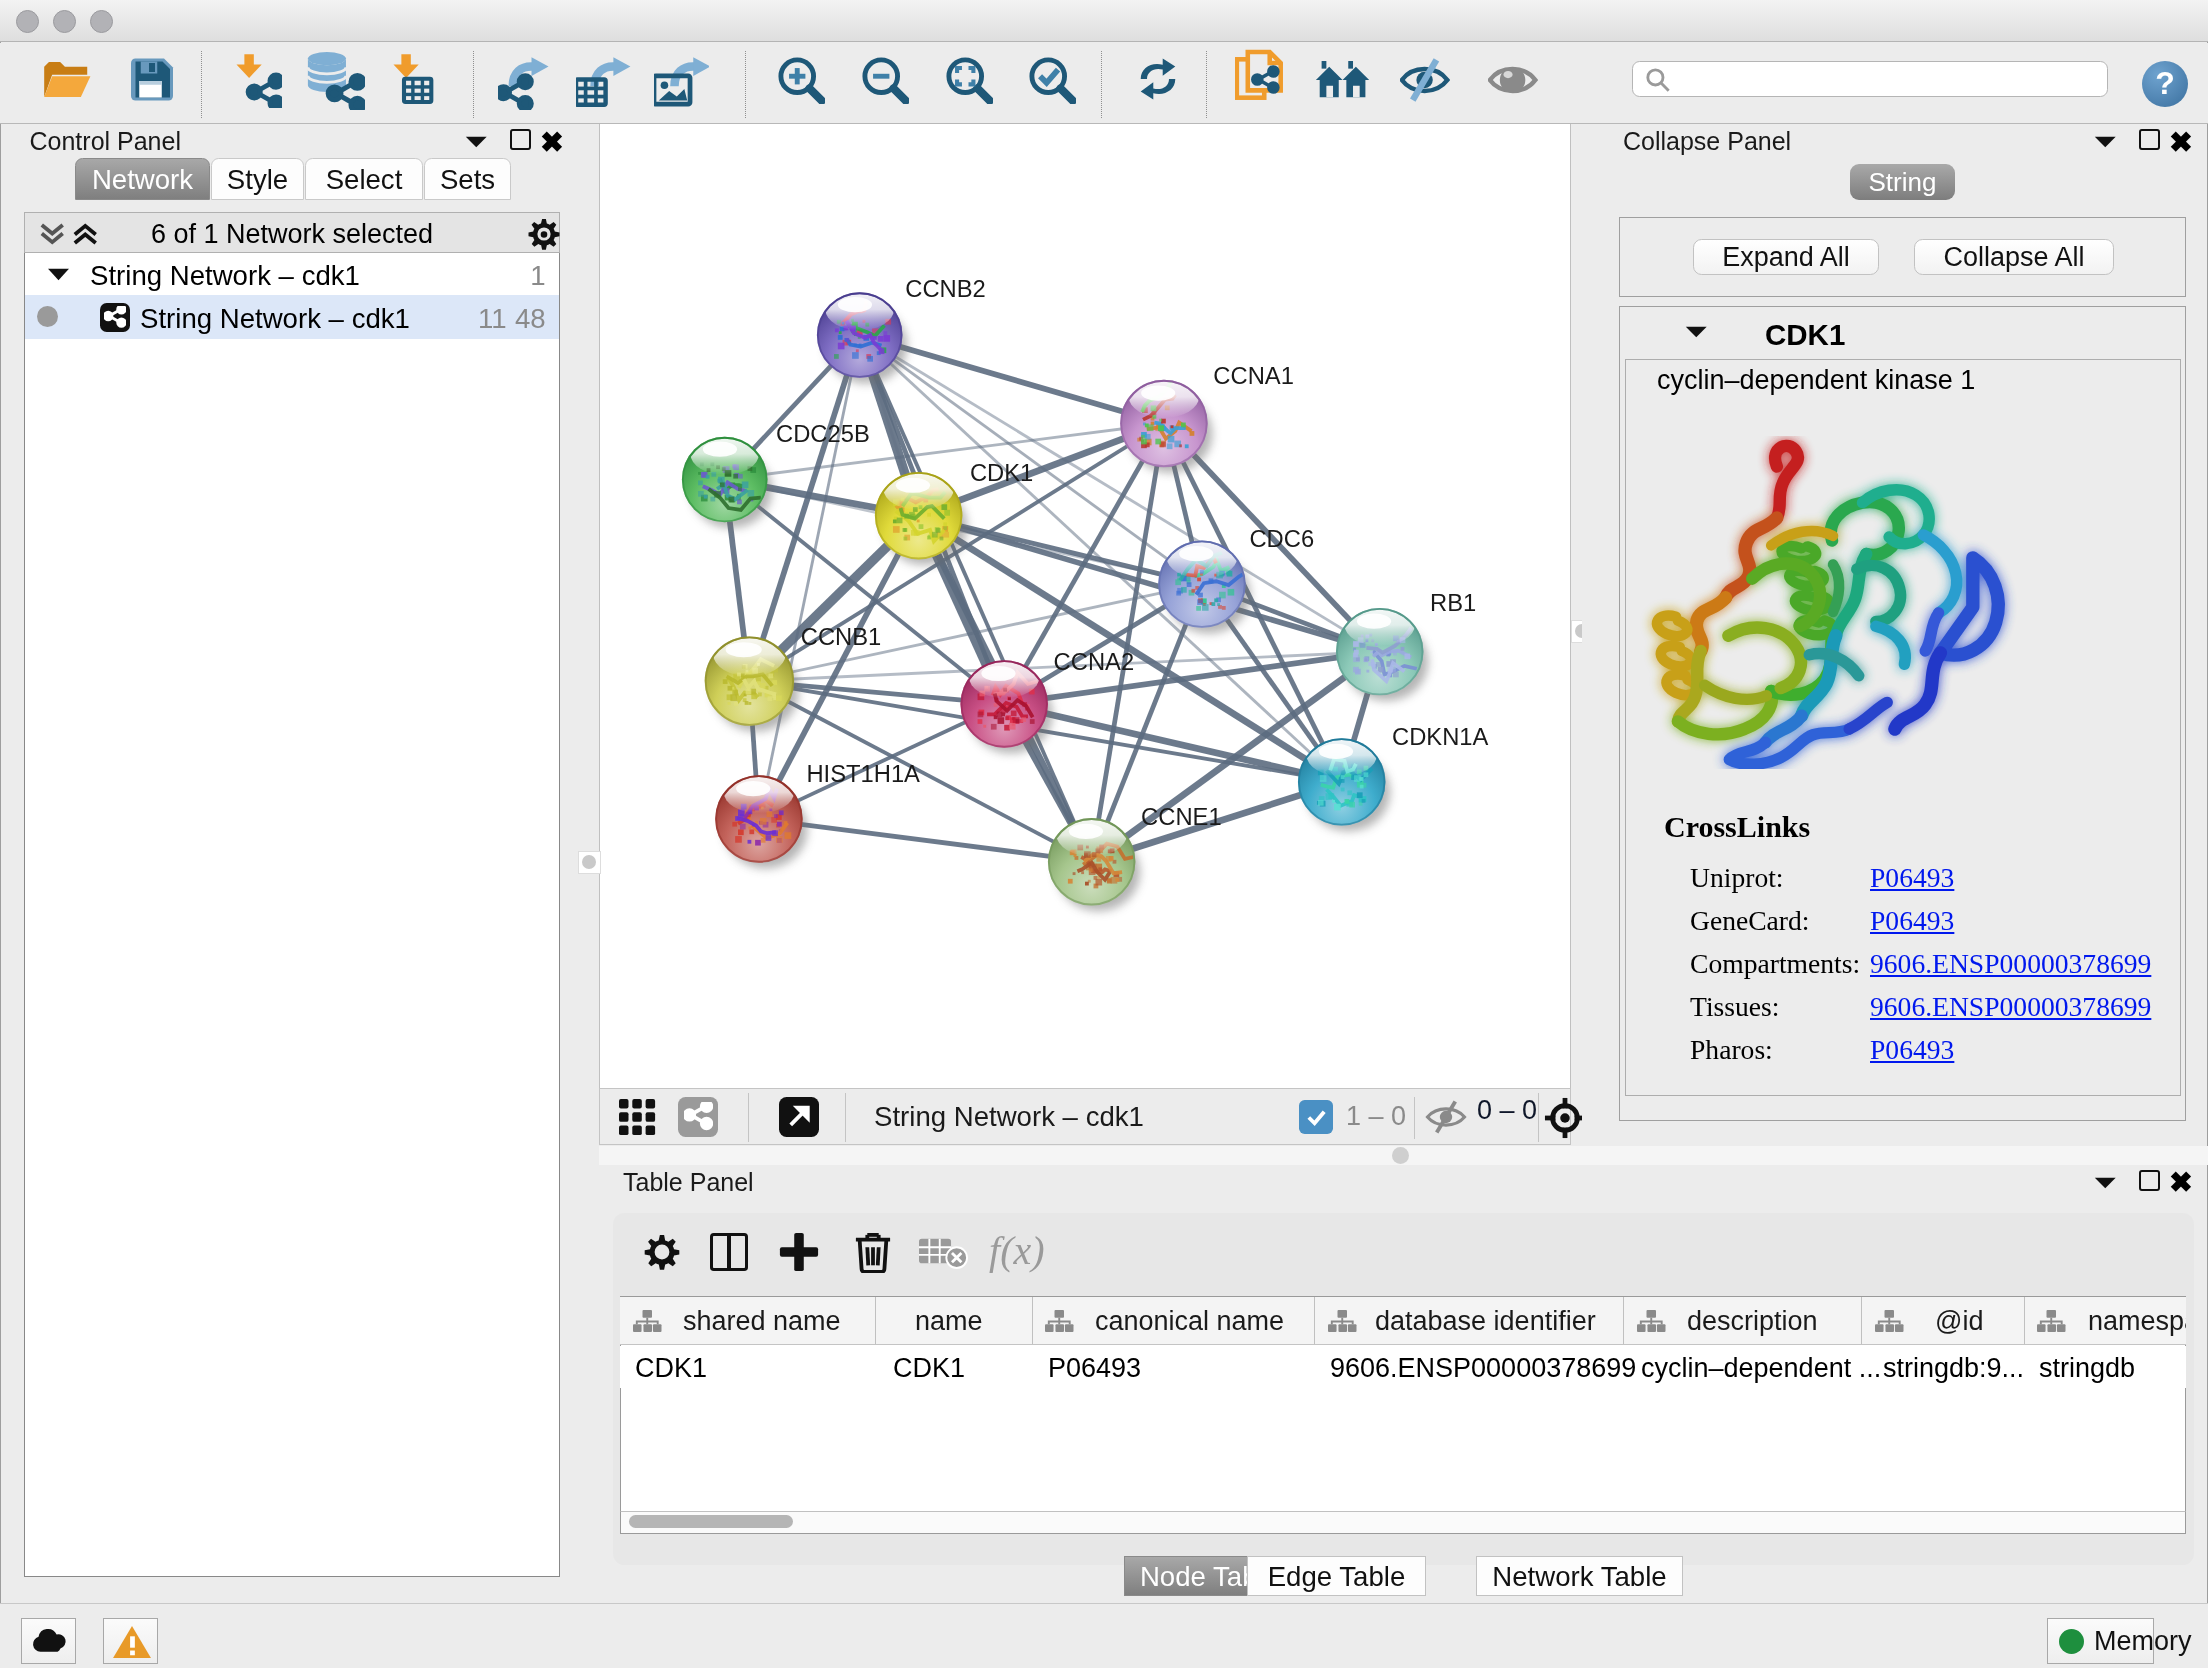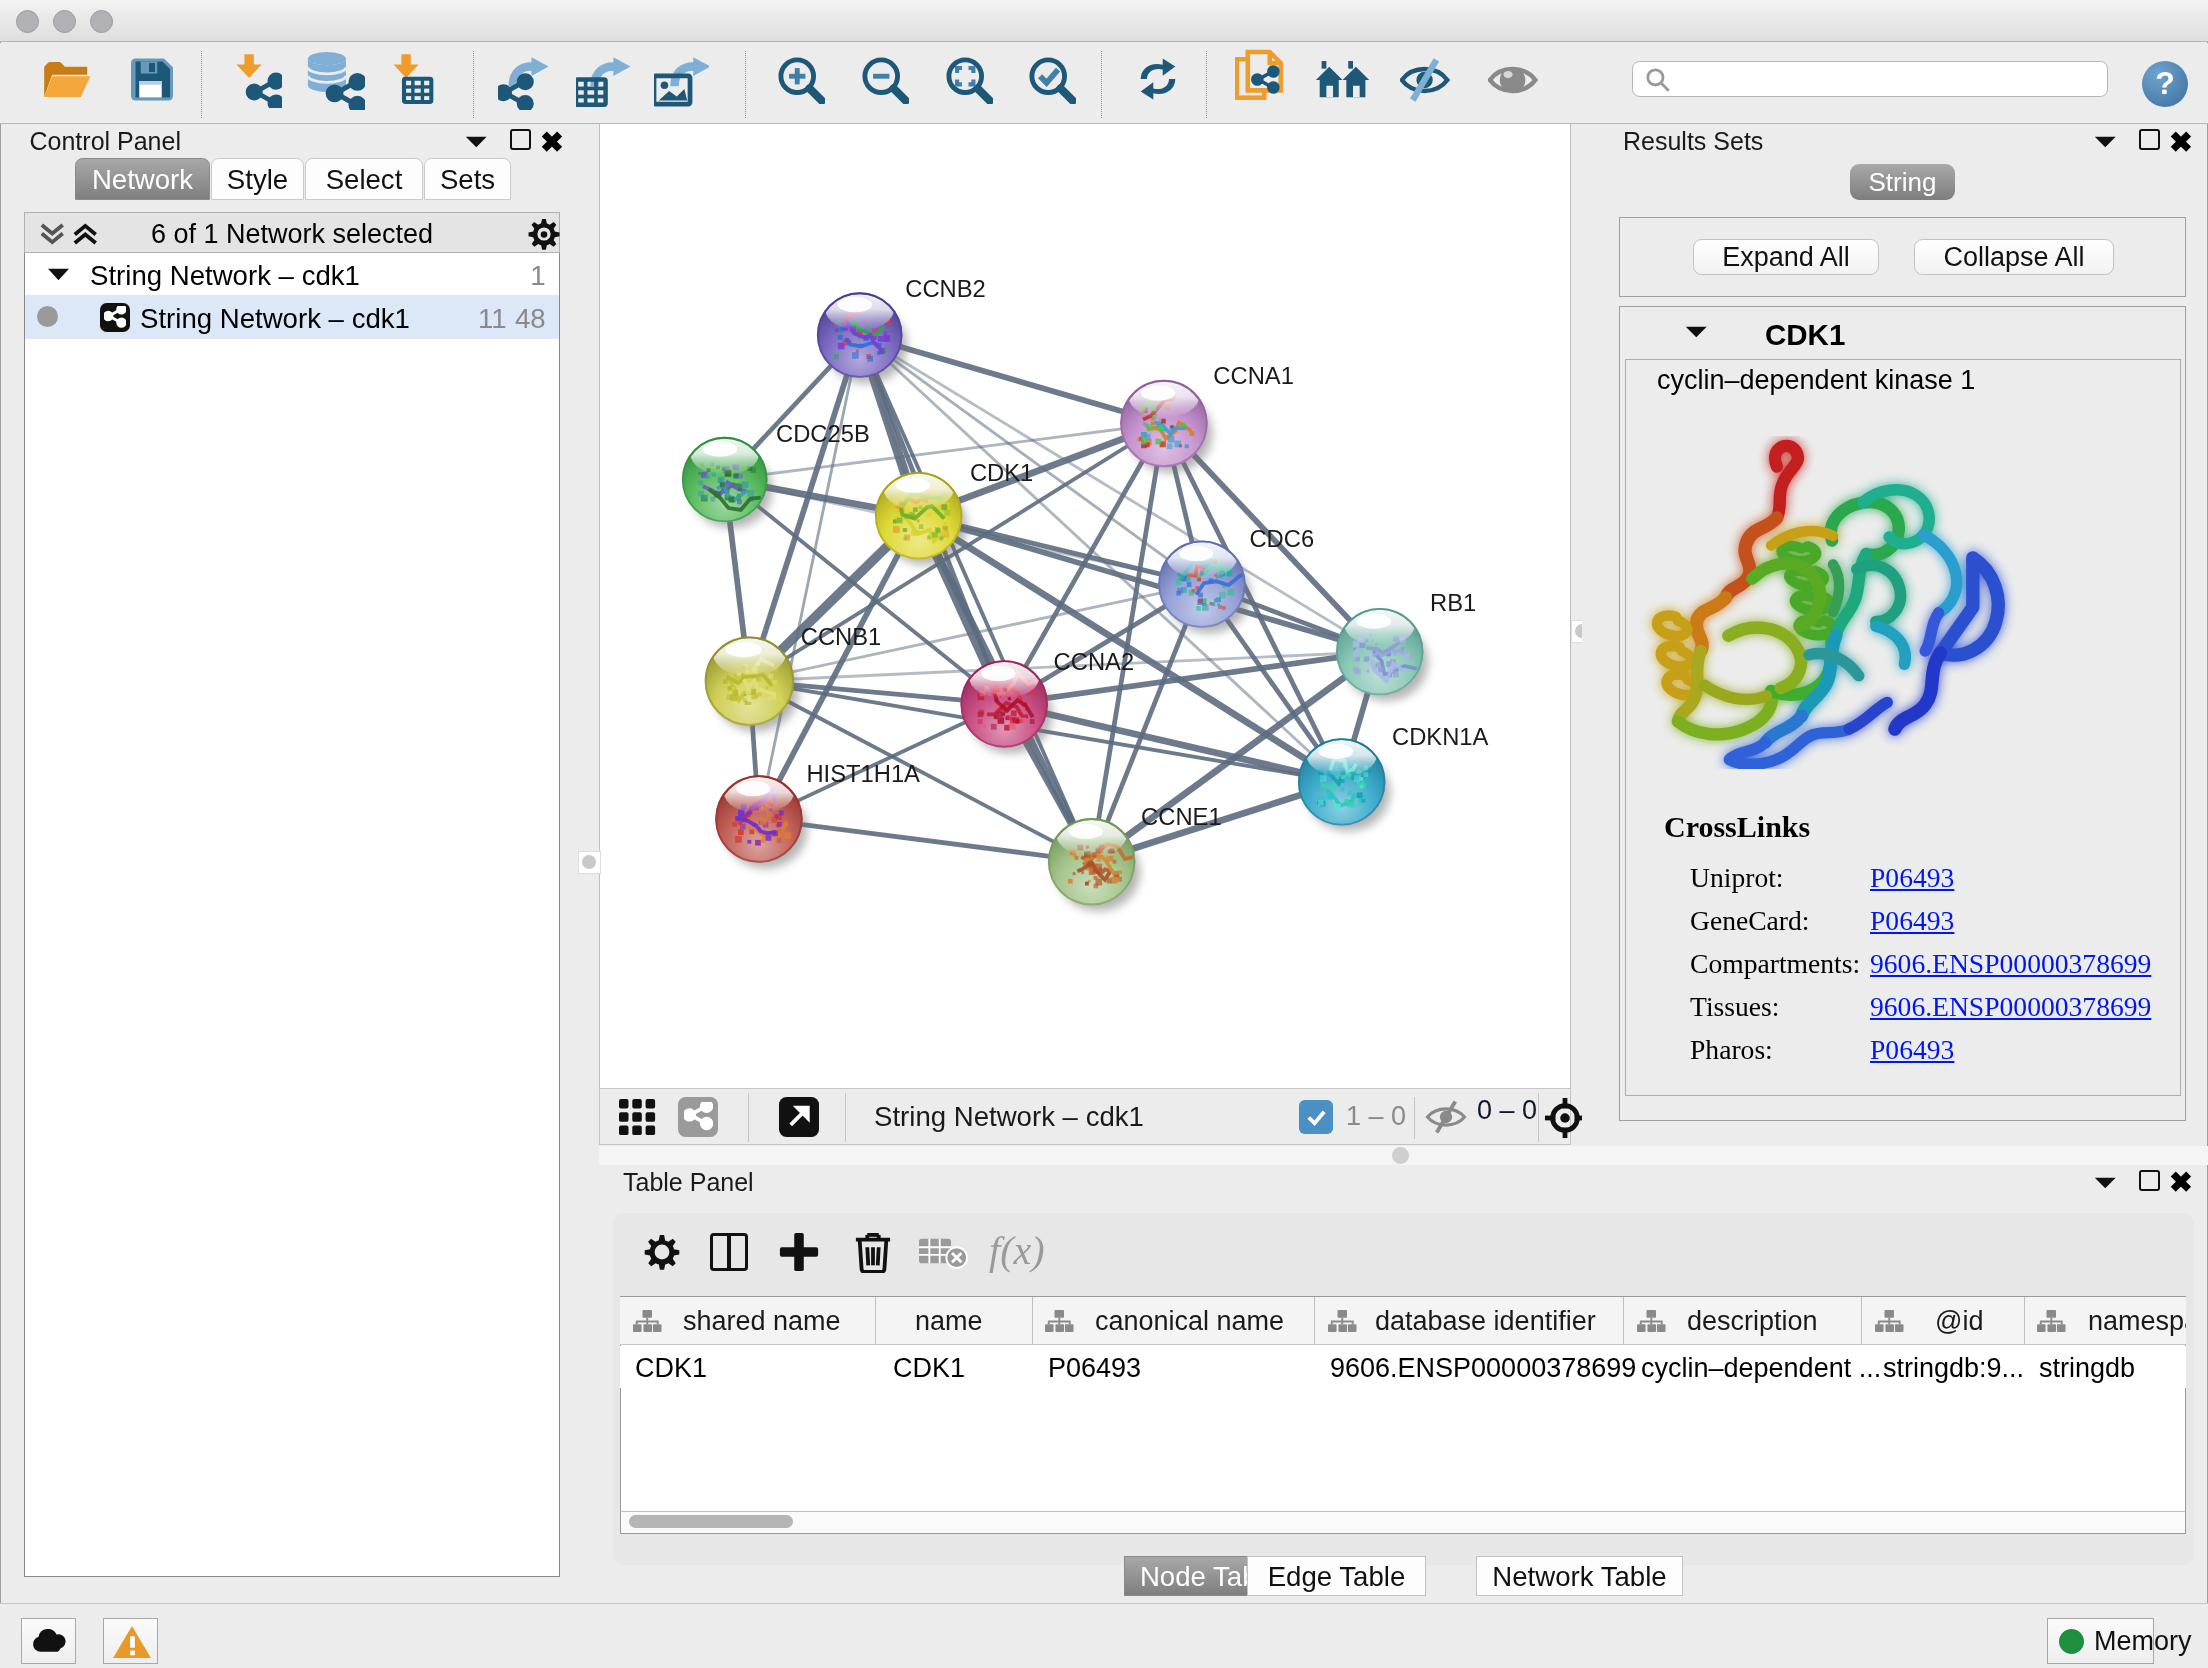--- a/index.html
+++ b/index.html
@@ -1074,21 +1074,21 @@
         <line x1="32" y1="22" x2="43" y2="22"></line>
       </g>
   <circle cx="22" cy="22" r="5" fill="#111"></circle>
     </svg>
 </div>
 
 <div class="abs" style="left:599px;top:1146px;width:1609px;height:19px;background:#f5f5f5"></div>
 <div class="abs" style="left:1392px;top:1147px;width:17px;height:17px;border-radius:50%;background:#cfcfcf"></div>
 
 <div class="resw"></div>
-<div class="abs panelTitle" style="left:1623px;top:127px">Results Sets</div>
+<div class="abs panelTitle" style="left:1623px;top:127px">Collapse Panel</div>
 <div class="abs" style="left:2091px;top:131px"><svg width="28.5" height="19" viewBox="0 0 30 20">
       <polygon points="4,6 26,6 15,17" fill="#111"></polygon>
     </svg></div>
 <div class="abs" style="left:2139px;top:129px;width:21px;height:21px;border:2.9px solid #111;border-radius:2.9px"></div>
 <div class="abs" style="left:2169px;top:126px;font-size:28.5px;font-weight:700">✖</div>
 <div class="abs" style="left:1850px;top:164px;width:105px;height:36px;background:linear-gradient(#a9a9a9,#7d7d7d);border-radius:9px;color:#fff;font-size:26px;text-align:center;line-height:36px">String</div>
 <div class="box" style="left:1619px;top:217px;width:567px;height:80px"></div>
 <div class="btn" style="left:1693px;top:239px;width:186px;height:36px;line-height:34px">Expand All</div>
 <div class="btn" style="left:1914px;top:239px;width:200px;height:36px;line-height:34px">Collapse All</div>
 <div class="box" style="left:1619px;top:306px;width:567px;height:815px"></div>

